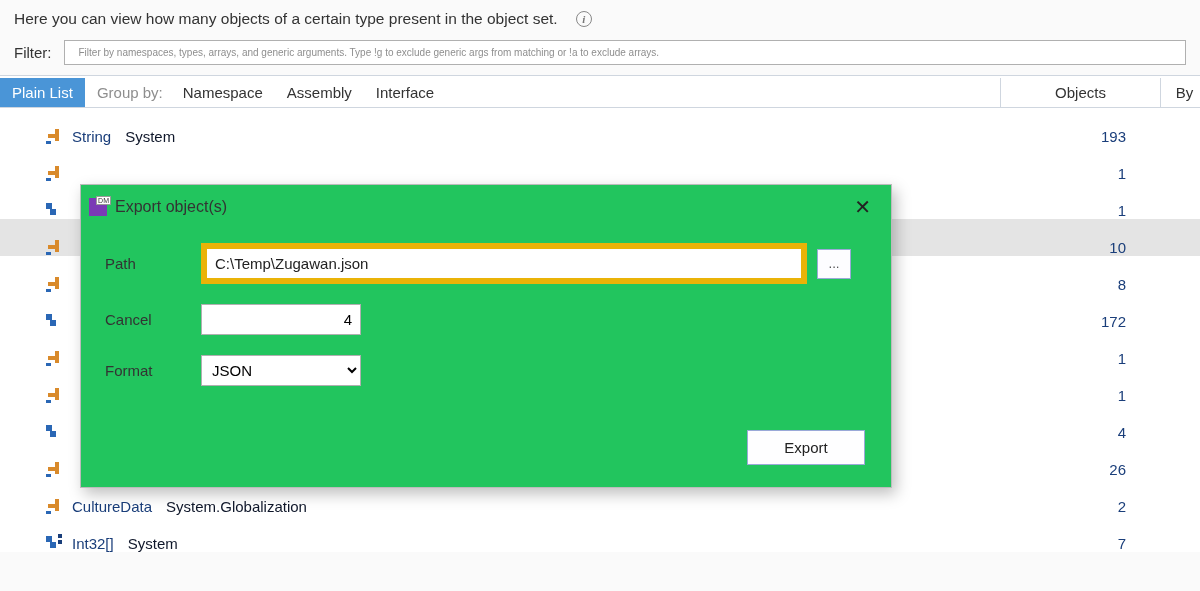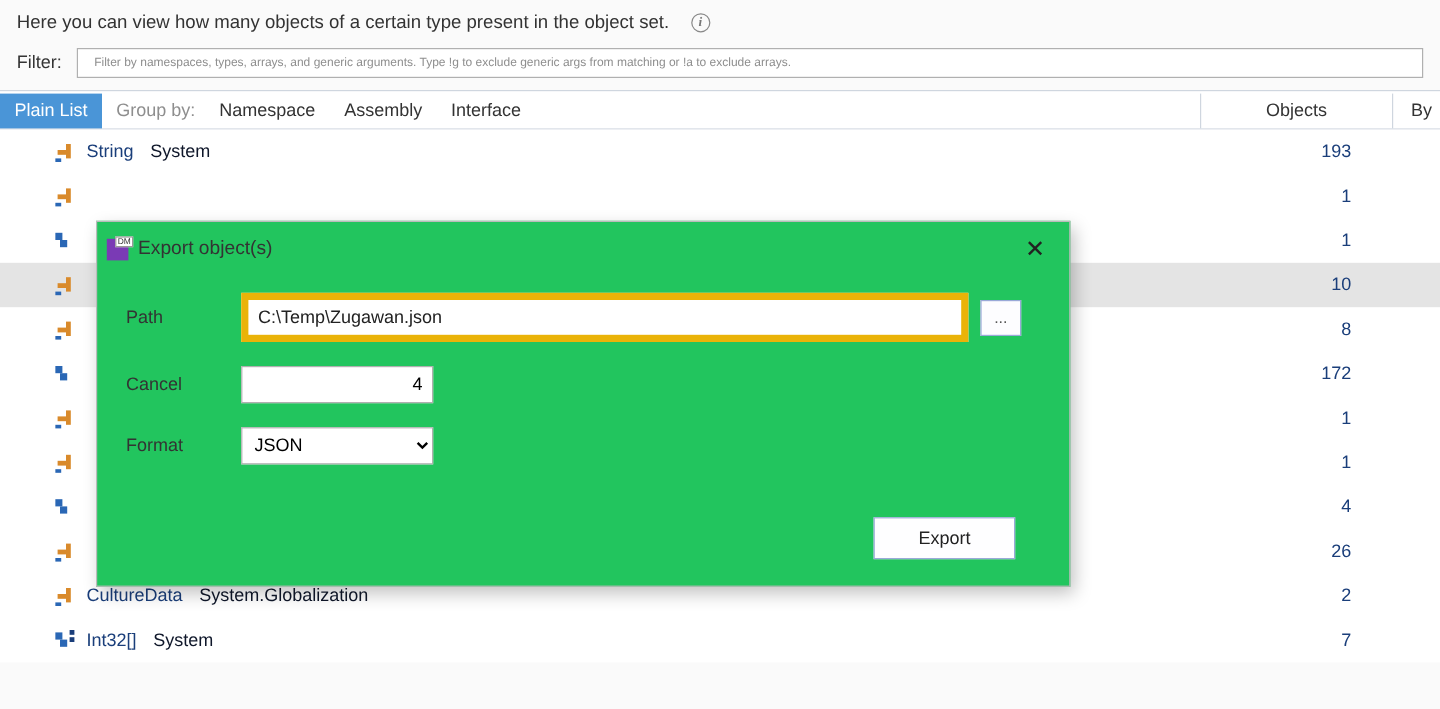--- a/index.html
+++ b/index.html
@@ -77,21 +77,21 @@
     text-align: center;
     color: #333;
     min-width: 160px;
   }
   .col-header.right { min-width: 40px; padding: 6px 6px 6px 14px;}
   .list {
     background: #fff;
   }
   .row {
     display: flex;
-    align-items: center;
+    align-items: flex-end;
     height: 37px;
     border-bottom: 0px;
   }
   .row.selected { background: #e4e4e4; }
   .row-main {
     flex: 1;
     display: flex;
     align-items: center;
     gap: 8px;
     padding-left: 46px;
@@ -174,21 +174,21 @@
     width: 160px;
     border: 1px solid #b0b0b0;
     padding: 5px 6px;
     font-size: 15px;
     background: #fff;
   }
   .dialog-buttons {
     display: flex;
     justify-content: flex-end;
     gap: 22px;
-    padding: 14px 45px 22px 24px;
+    padding: 14px 26px 22px 24px;
   }
   .dlg-btn {
     min-width: 118px;
     padding: 8px 10px;
     border: 1px solid #9aa9d8;
     background: #fefeff;
     cursor: pointer;
     font-size: 15px;
     color: #222;
   }

